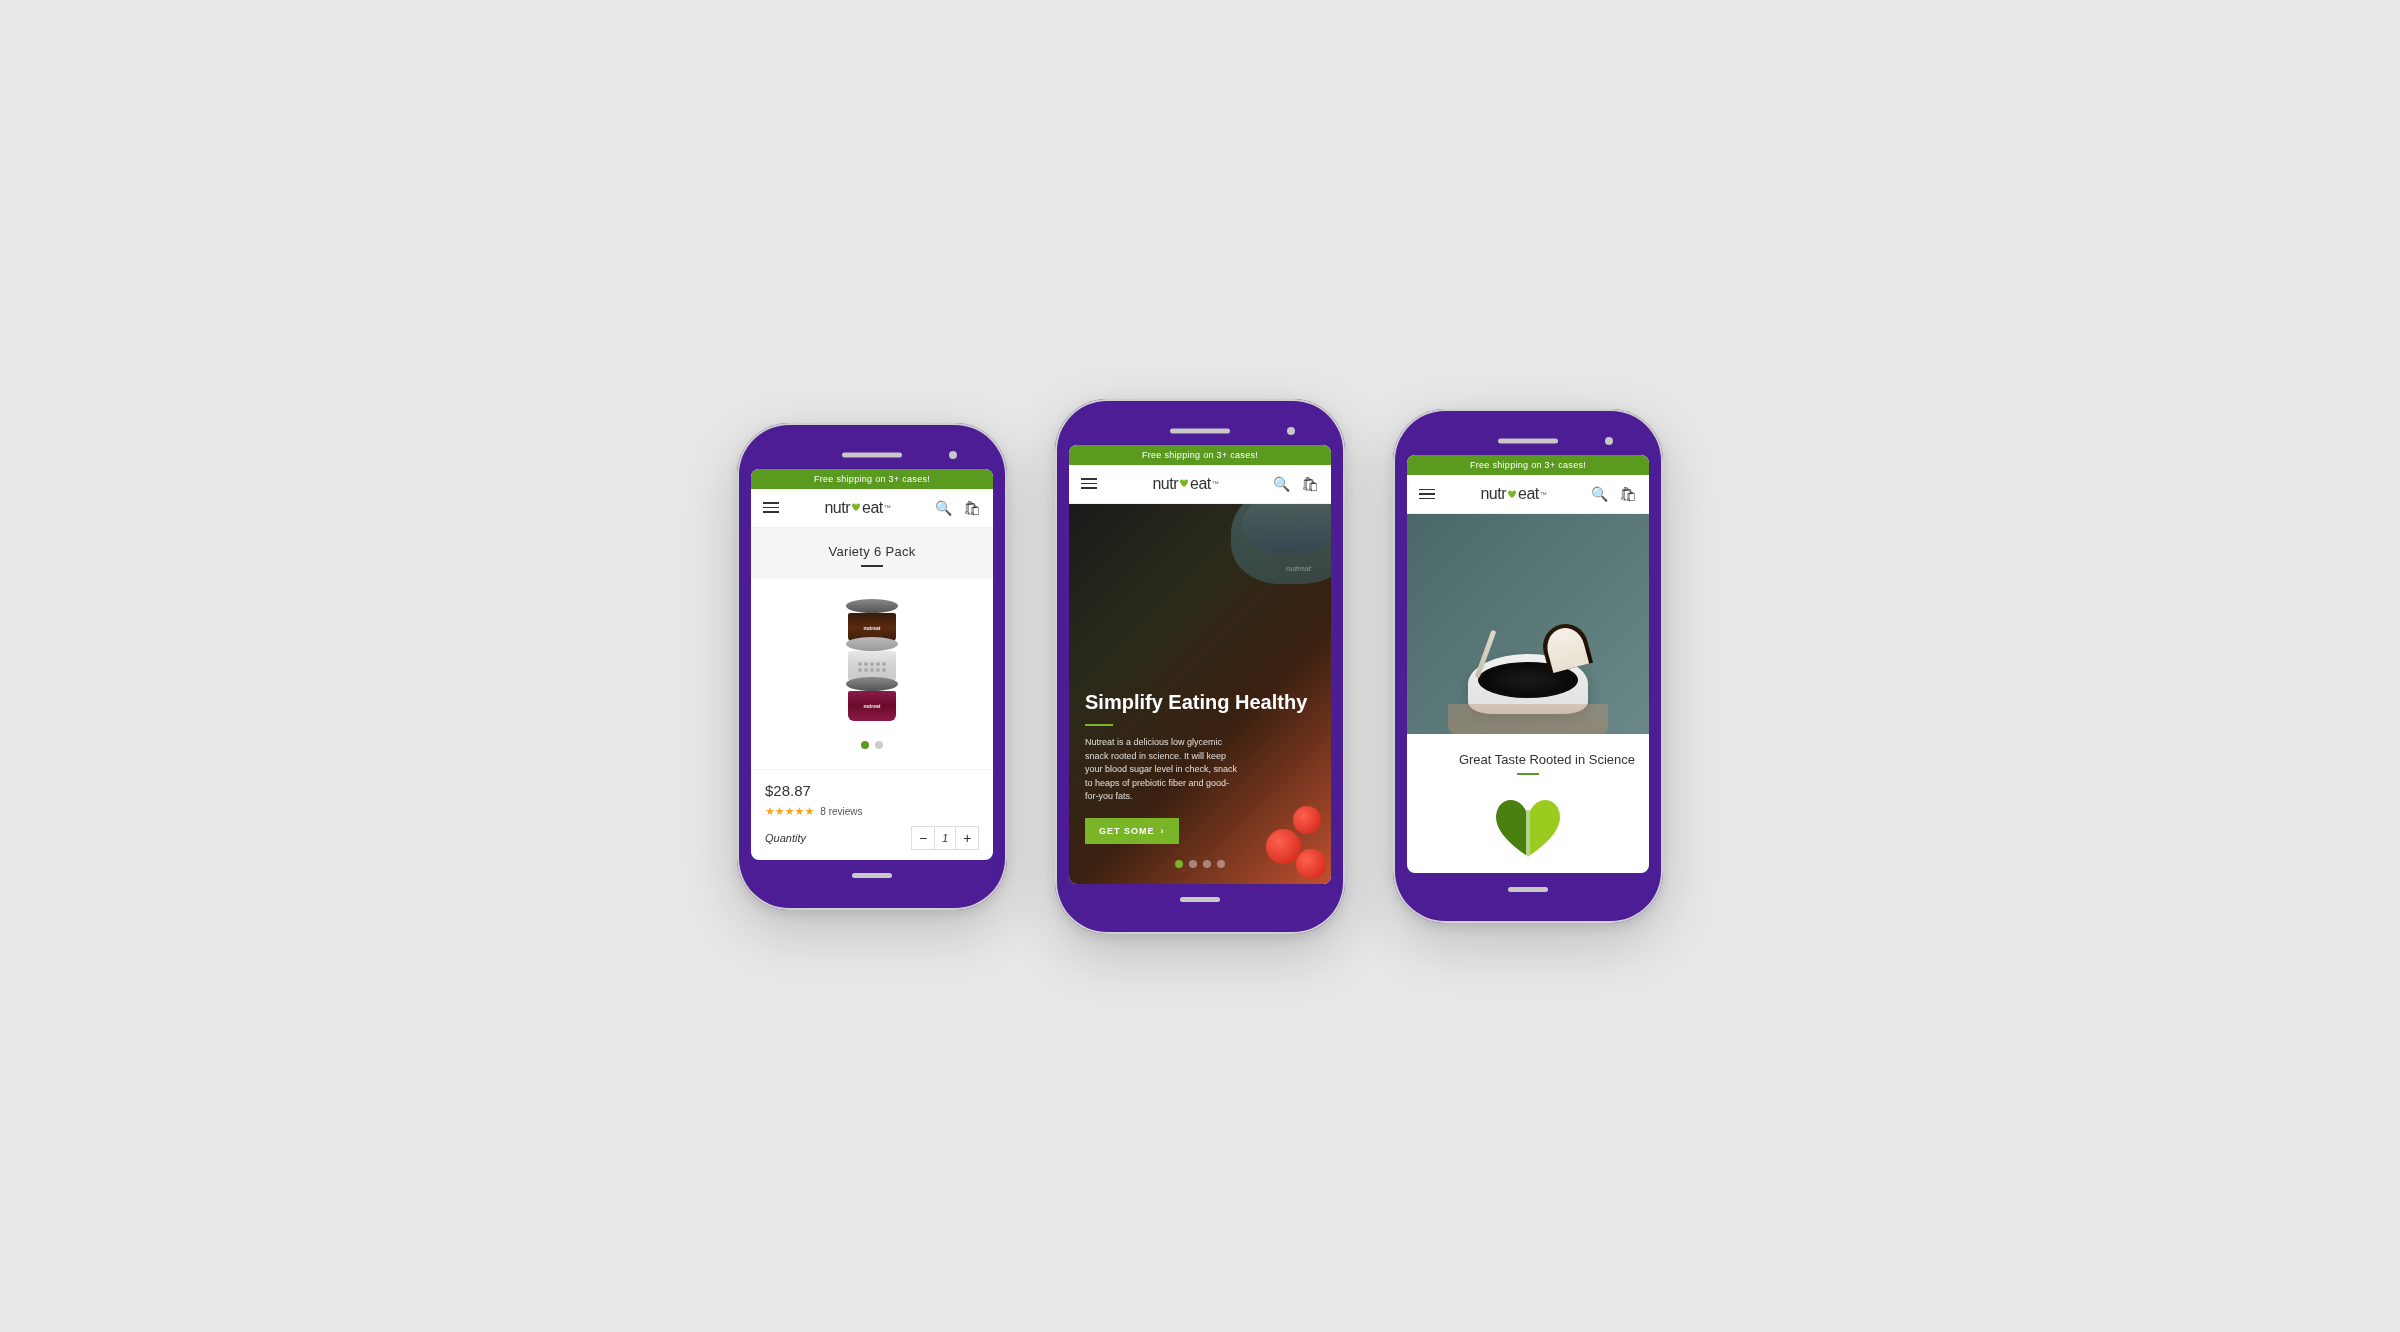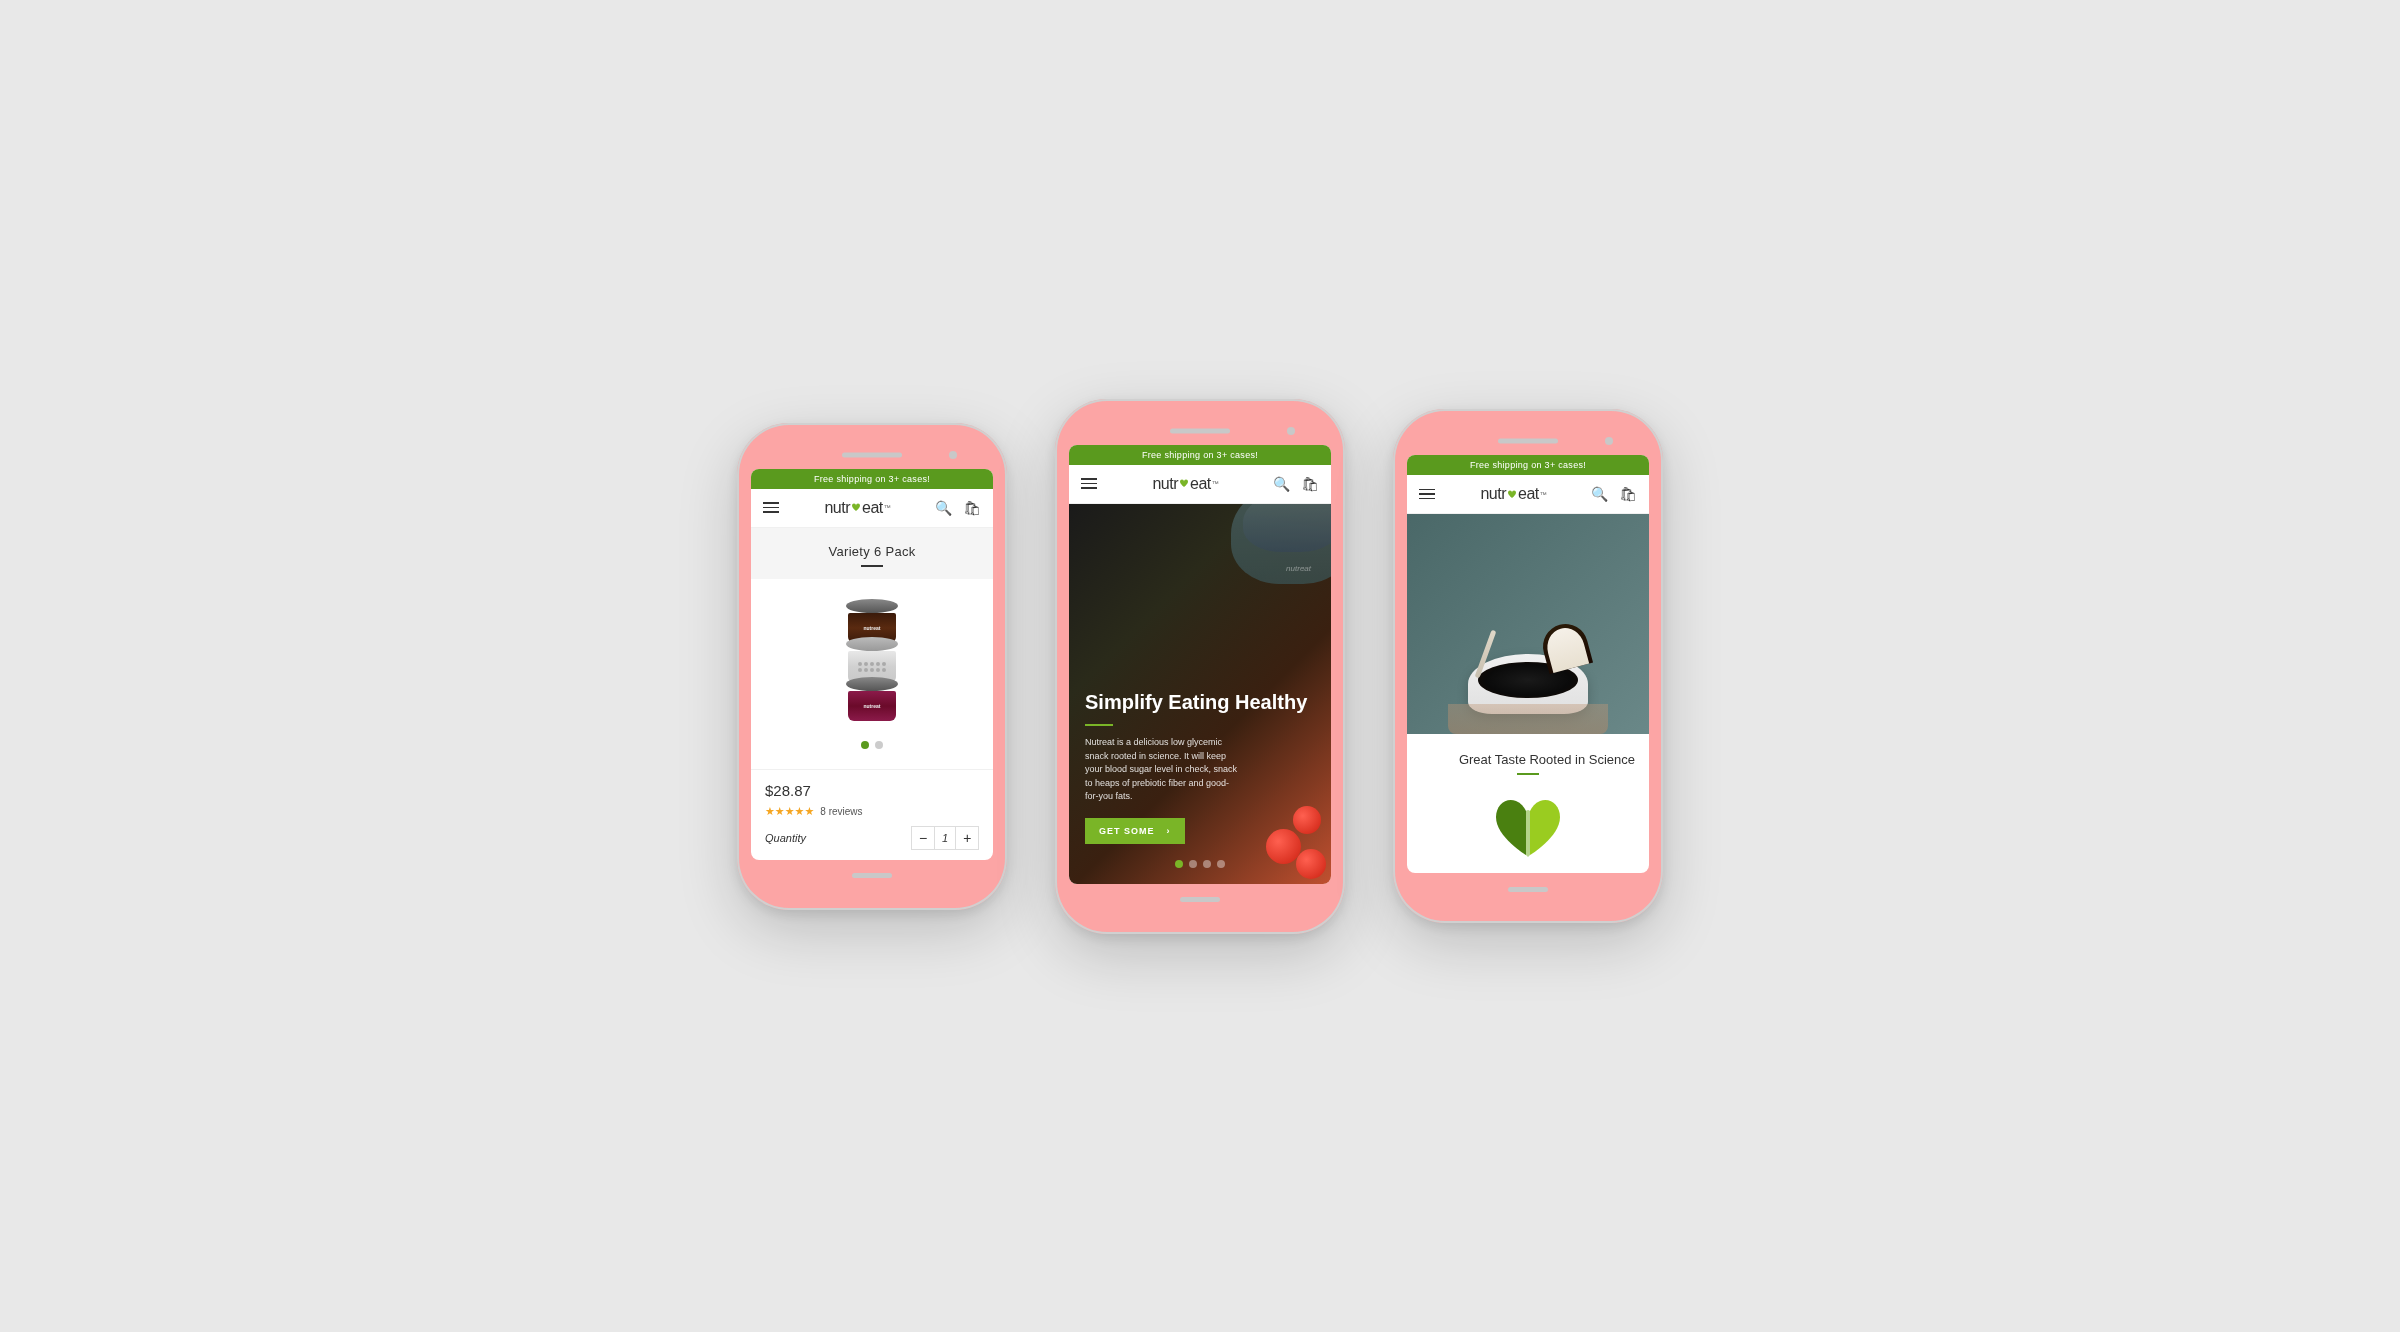--- a/index.html
+++ b/index.html
@@ -15,21 +15,21 @@
 
     .scene {
       display: flex;
       gap: 48px;
       align-items: center;
       padding: 60px;
     }
 
     
     .phone {
-      background: #fca5a5;
+      background: #4c1d95;
       border-radius: 52px;
       padding: 18px 14px;
       box-shadow:
         inset 0 0 0 2px #d0d0d0,
         0 20px 60px rgba(0,0,0,0.18),
         0 4px 12px rgba(0,0,0,0.1);
       position: relative;
       width: 270px;
     }
 
@@ -401,21 +401,21 @@
     .hero-desc {
       font-size: 9px;
       color: rgba(255,255,255,0.85);
       line-height: 1.5;
       margin-bottom: 14px;
       max-width: 155px;
     }
     .hero-btn {
       display: inline-flex;
       align-items: center;
-      gap: 12px;
+      gap: 6px;
       background: #7ab527;
       color: #fff;
       font-size: 9px;
       font-weight: 700;
       letter-spacing: 1px;
       padding: 8px 14px;
       cursor: pointer;
       text-transform: uppercase;
     }
 

